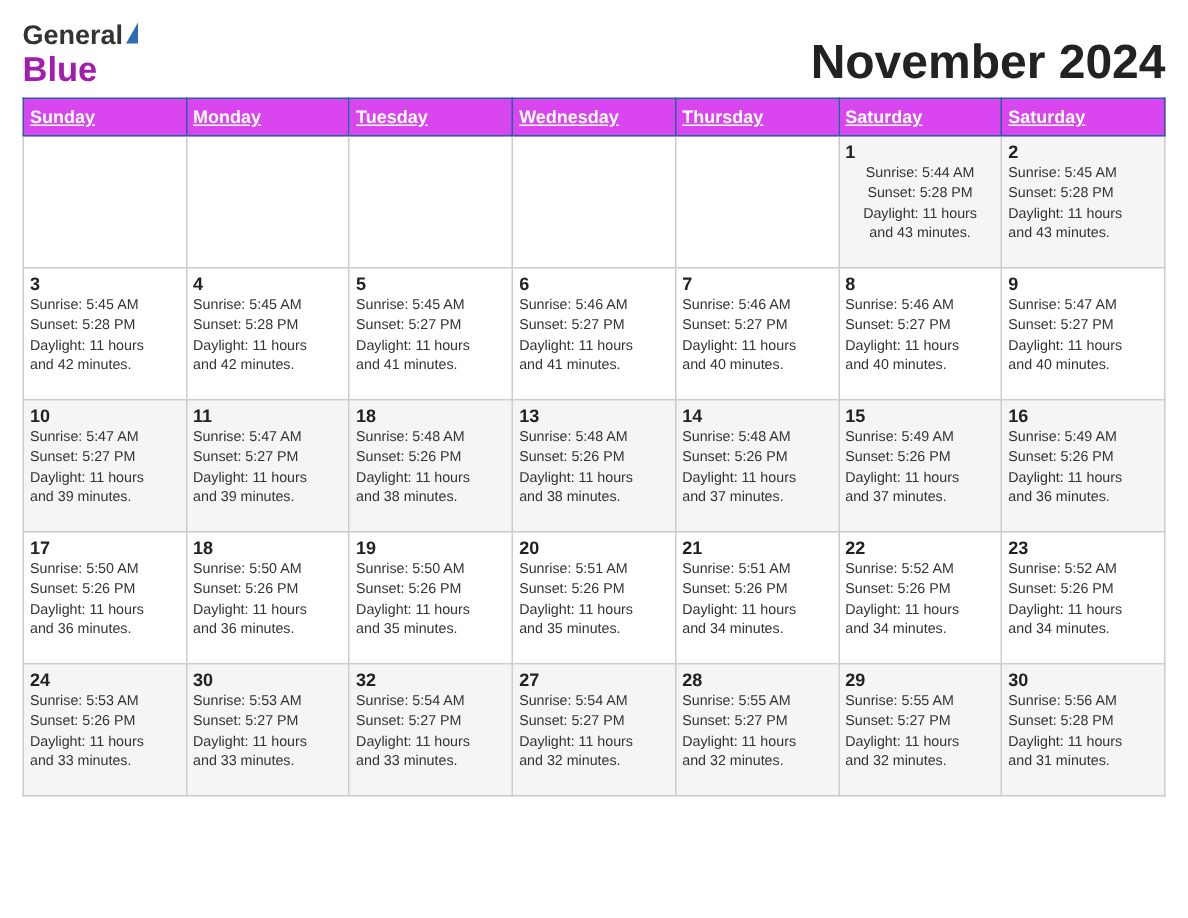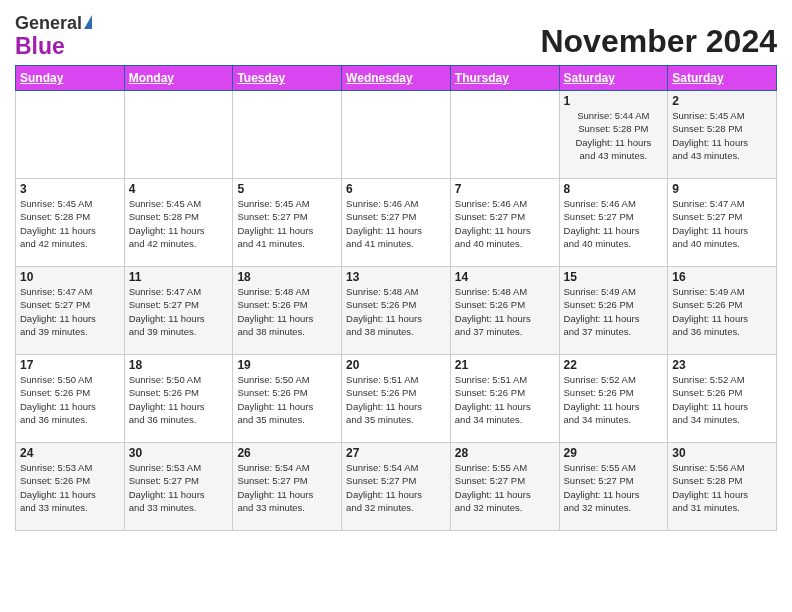--- a/index.html
+++ b/index.html
@@ -320,21 +320,21 @@
 and 33 minutes.</div>
         </td>
         <td>
           <span class="day-num">30</span>
           <div class="day-info" style="white-space: pre-line;">Sunrise: 5:53 AM
 Sunset: 5:27 PM
 Daylight: 11 hours
 and 33 minutes.</div>
         </td>
         <td>
-          <span class="day-num">26</span>
+          <span class="day-num">32</span>
           <div class="day-info" style="white-space: pre-line;">Sunrise: 5:54 AM
 Sunset: 5:27 PM
 Daylight: 11 hours
 and 33 minutes.</div>
         </td>
         <td>
           <span class="day-num">27</span>
           <div class="day-info" style="white-space: pre-line;">Sunrise: 5:54 AM
 Sunset: 5:27 PM
 Daylight: 11 hours

